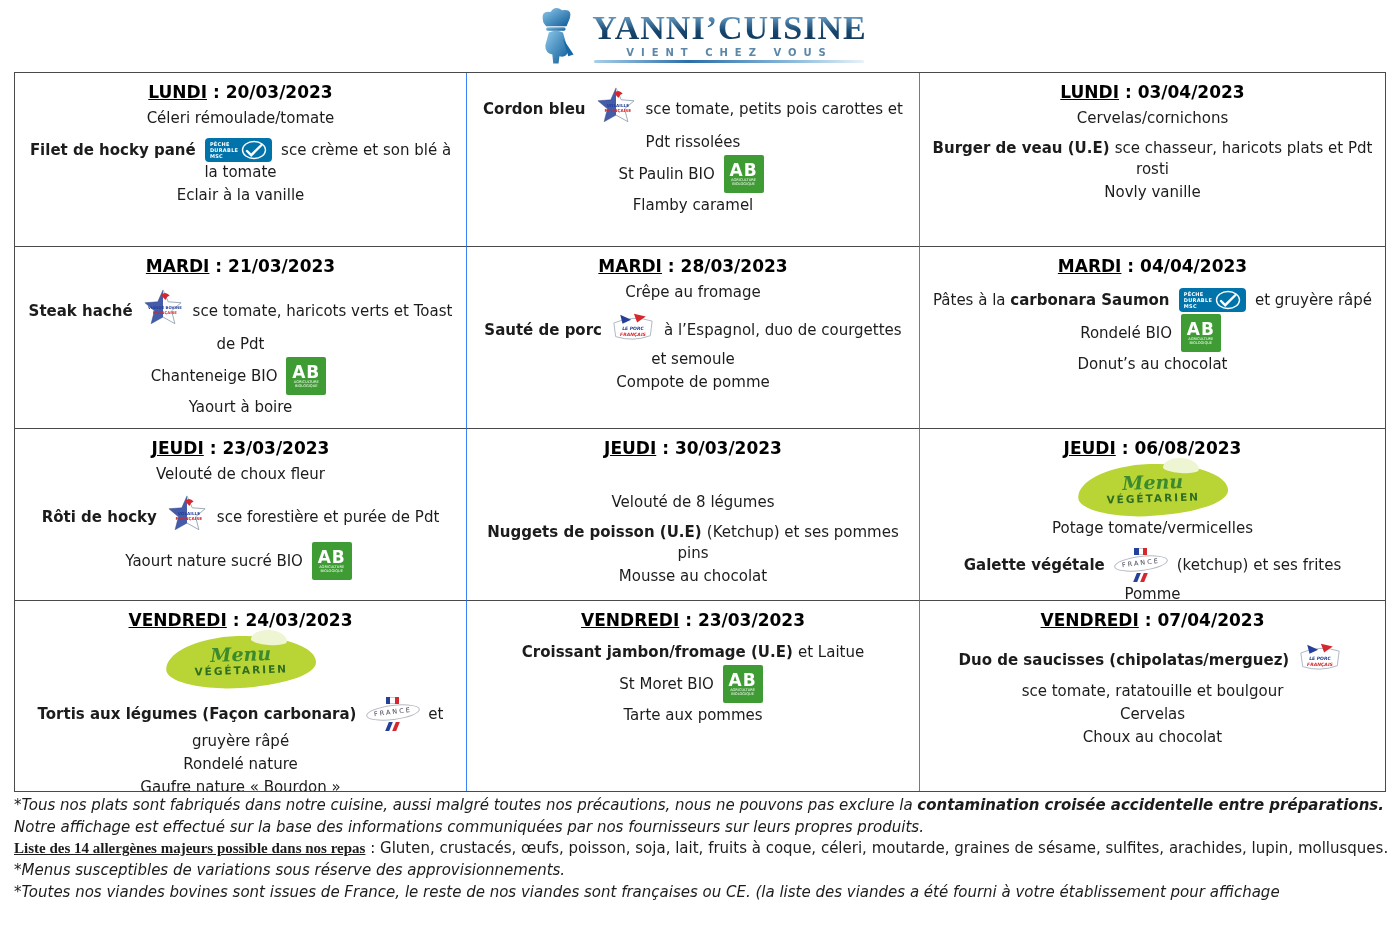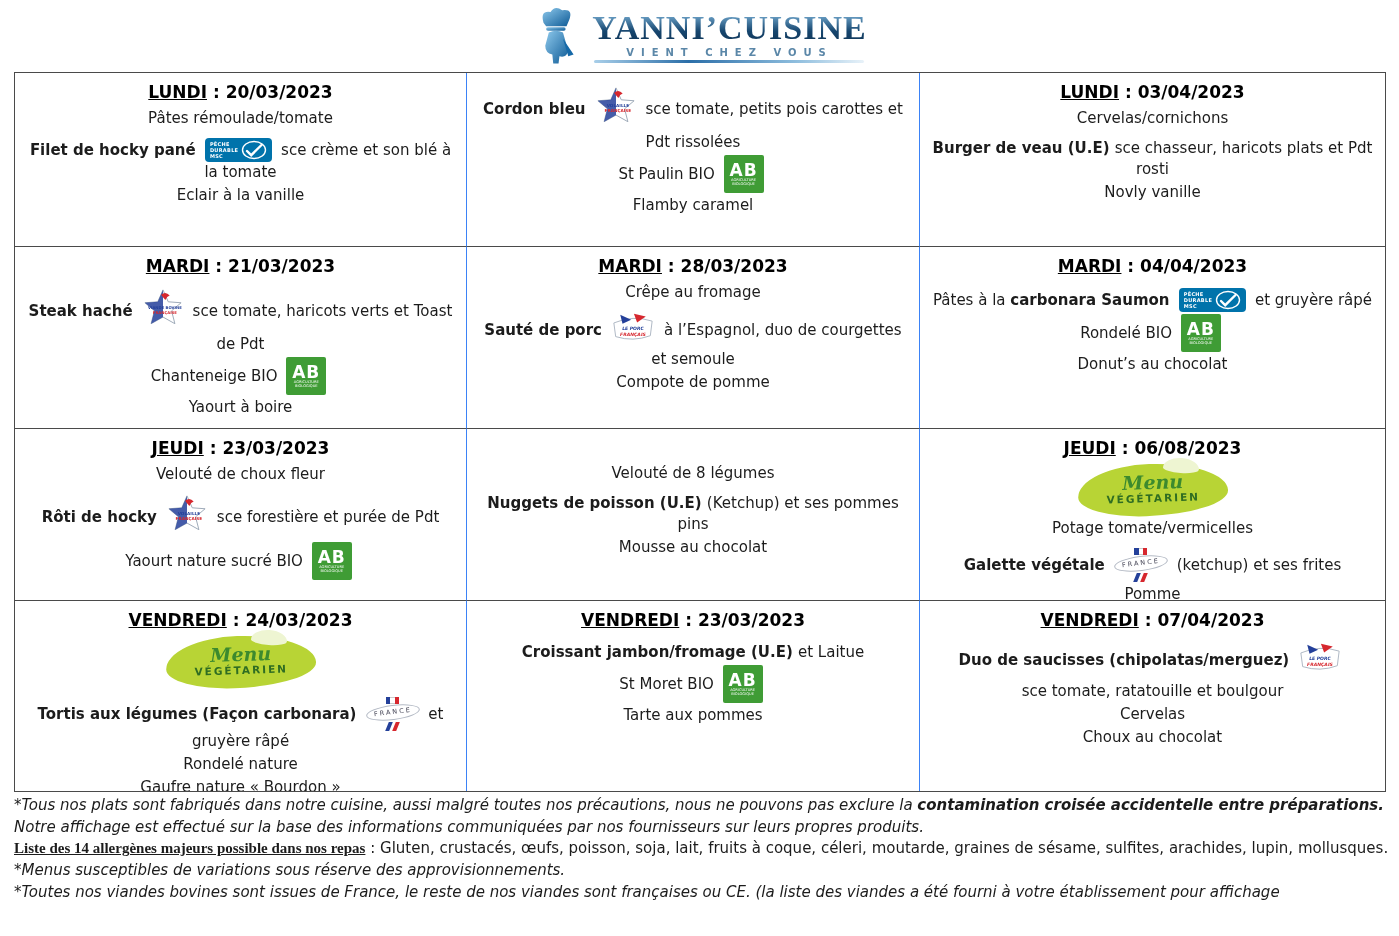--- a/index.html
+++ b/index.html
@@ -101,21 +101,21 @@
       <div class="tagline">VIENT CHEZ VOUS</div>
       <div class="tagline-bar"></div>
     </div>
   </div>
 </div>
 
 <div class="menu-grid">
     <div class="cell">
       <div class="day"><span class="day-name">LUNDI</span><span> : </span><span>20/03/2023</span></div>
       <div class="cell-body">
-        <div class="line"><span class="seg">Pâtes rémoulade/tomate</span></div>
+        <div class="line"><span class="seg">Céleri rémoulade/tomate</span></div>
         <div class="line dish"><span class="seg b">Filet de hocky pané </span><span class="ic ic-msc">
     <span class="msc-txt">
       <span>PÊCHE</span>
               <span>DURABLE</span>
               <span>MSC</span>
     </span>
     <svg viewBox="0 0 26 20" width="26" height="20">
       <ellipse cx="13" cy="10" rx="11.5" ry="8.5" fill="none" stroke="#ffffff" stroke-width="1.4"></ellipse>
       <path d="M6 11 l4.2 4.2 L20.5 5" fill="none" stroke="#ffffff" stroke-width="2.4" stroke-linecap="round"></path>
     </svg>
@@ -218,20 +218,21 @@
       <text x="24" y="27.5" font-size="4.4" text-anchor="middle" font-weight="bold" fill="#d6272e">FRANÇAISE</text>
     </svg>
   </span><span class="seg"> sce forestière et purée de Pdt</span></div>
         <div class="line"><span class="seg">Yaourt nature sucré BIO </span><span class="ic ic-ab">
     <span class="ab-main">AB</span>
     <span class="ab-sub">AGRICULTURE BIOLOGIQUE</span>
   </span></div>
       </div>
     </div>
     <div class="cell">
+      <div class="day"><span class="day-name">JEUDI</span><span> : </span><span>30/03/2023</span></div>
       <div class="cell-body">
         <div class="line spacer"></div>
         <div class="line"><span class="seg">Velouté de 8 légumes</span></div>
         <div class="line dish"><span class="seg b">Nuggets de poisson (U.E) </span><span class="seg">(Ketchup) et ses pommes pins</span></div>
         <div class="line"><span class="seg">Mousse au chocolat</span></div>
       </div>
     </div>
     <div class="cell">
       <div class="day"><span class="day-name">JEUDI</span><span> : </span><span>06/08/2023</span></div>
       <div class="cell-body">

